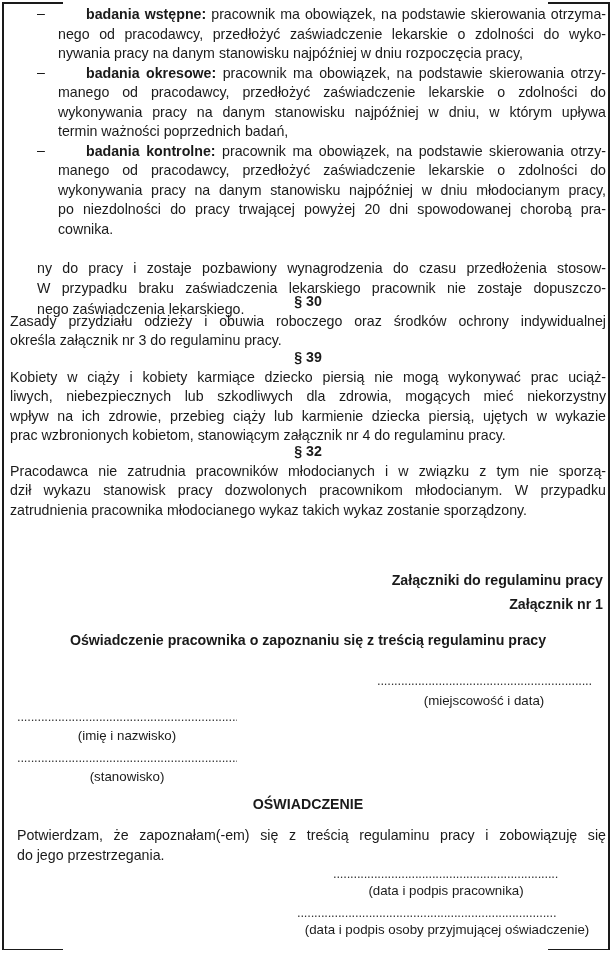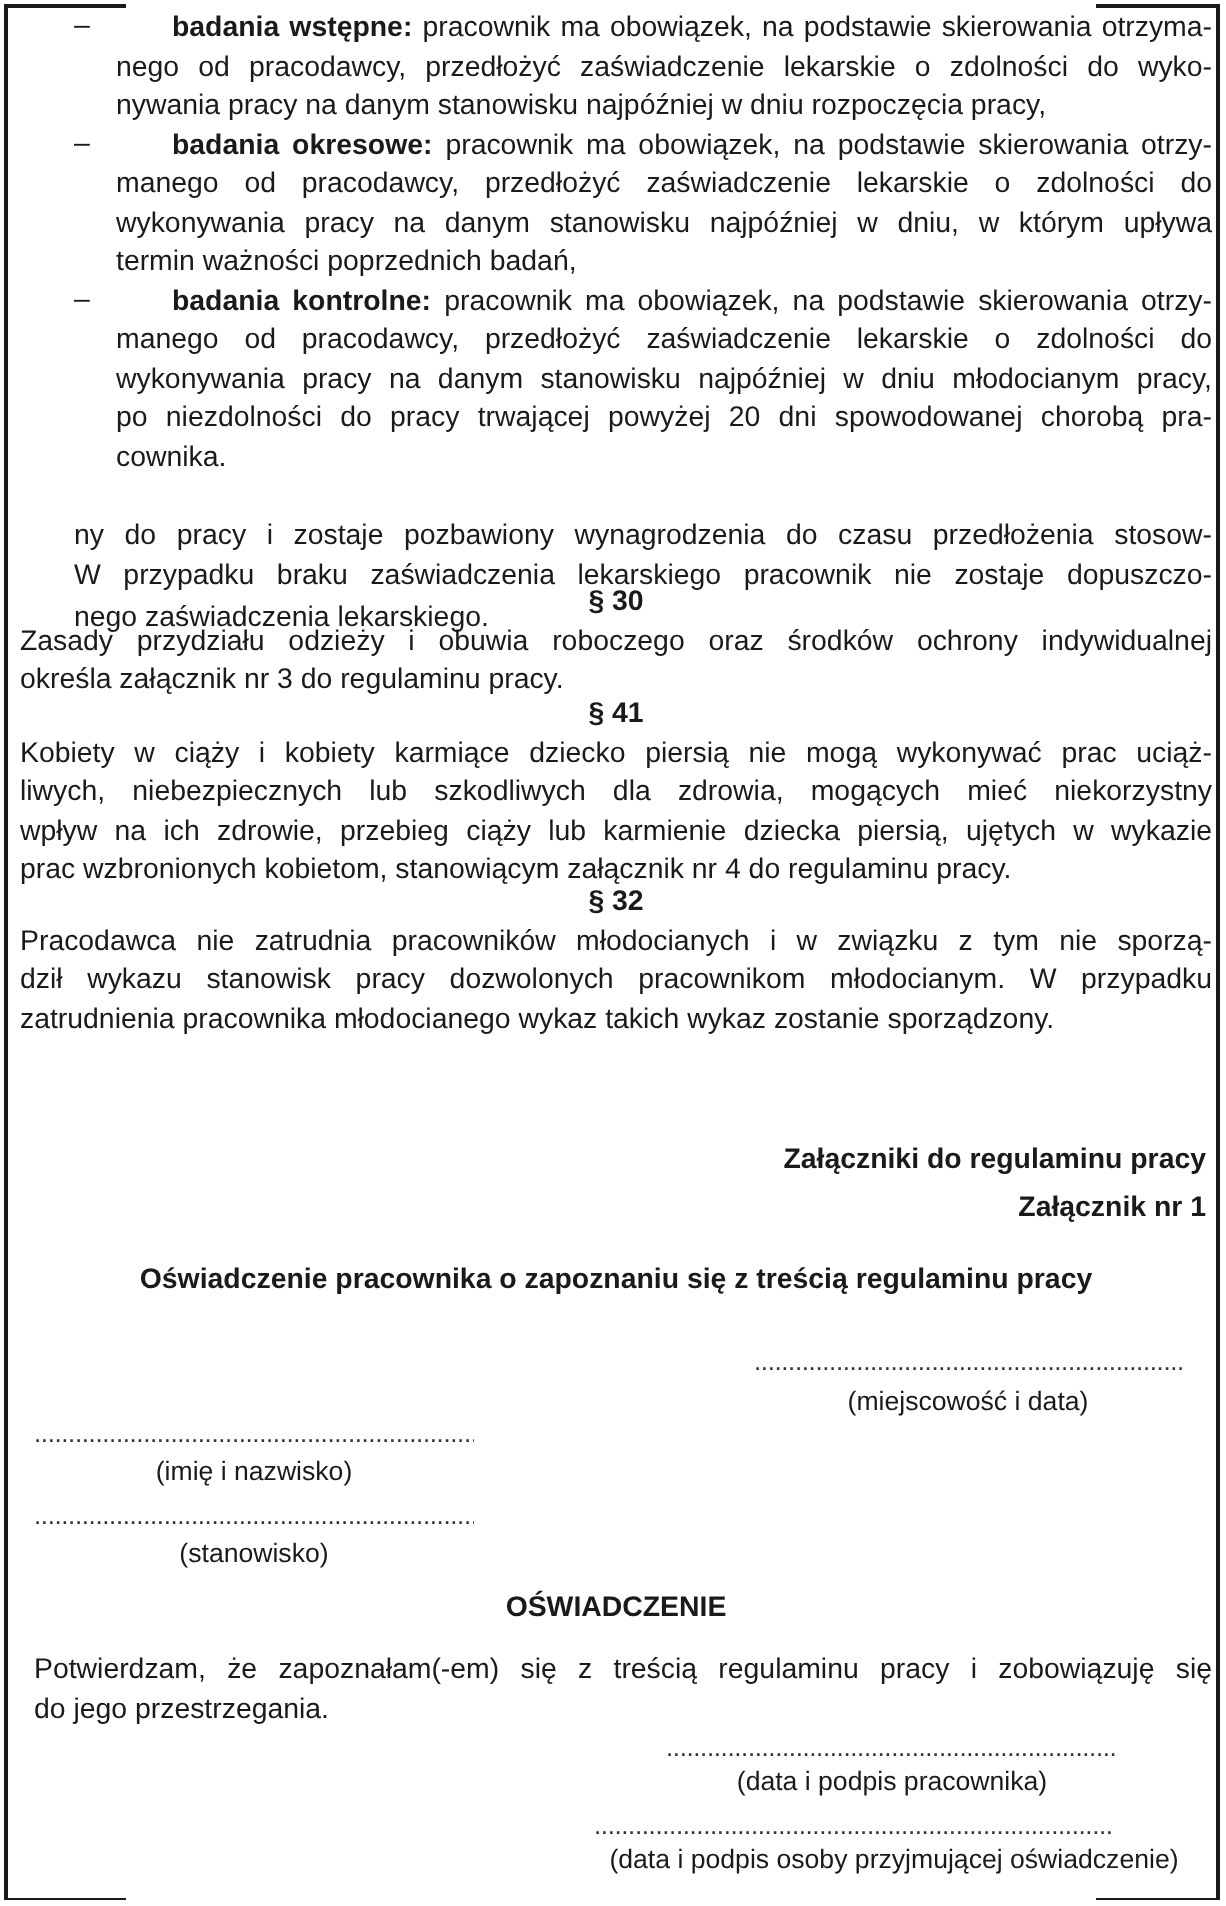--- a/index.html
+++ b/index.html
@@ -66,21 +66,21 @@
   <div class="ind-line" style="top:264px;margin-top:36px;">nego zaświadczenia lekarskiego.</div>
 </div>
 
 <div>
   <div class="center" style="top:292px;">§ 30</div>
   <div class="para-line j" style="top:311.5px;">Zasady przydziału odzieży i obuwia roboczego oraz środków ochrony indywidualnej</div>
   <div class="para-line" style="top:331px;">określa załącznik nr 3 do regulaminu pracy.</div>
 </div>
 
 <div>
-  <div class="center" style="top:348px;">§ 41</div>
+  <div class="center" style="top:348px;">§ 39</div>
   <div class="para-line j" style="top:367.5px;">Kobiety w ciąży i kobiety karmiące dziecko piersią nie mogą wykonywać prac uciąż-</div>
   <div class="para-line j" style="top:387px;">liwych, niebezpiecznych lub szkodliwych dla zdrowia, mogących mieć niekorzystny</div>
   <div class="para-line j" style="top:406.5px;">wpływ na ich zdrowie, przebieg ciąży lub karmienie dziecka piersią, ujętych w wykazie</div>
   <div class="para-line" style="top:426px;">prac wzbronionych kobietom, stanowiącym załącznik nr 4 do regulaminu pracy.</div>
 </div>
 
 <div>
   <div class="center" style="top:442px;">§ 32</div>
   <div class="para-line j" style="top:461.5px;">Pracodawca nie zatrudnia pracowników młodocianych i w związku z tym nie sporzą-</div>
   <div class="para-line j" style="top:481px;">dził wykazu stanowisk pracy dozwolonych pracownikom młodocianym. W przypadku</div>

